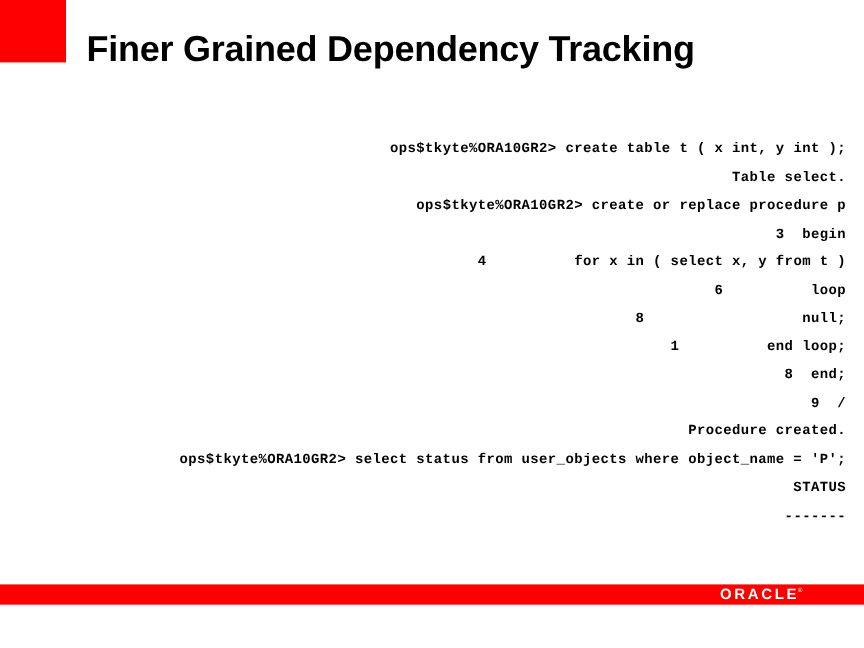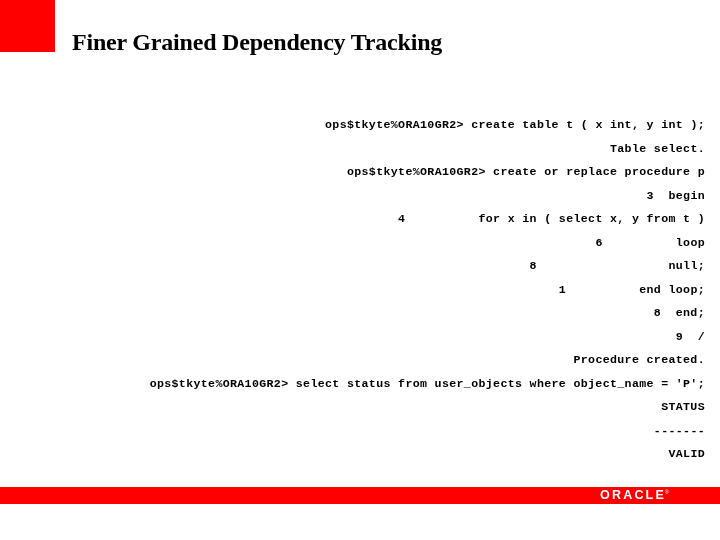--- a/index.html
+++ b/index.html
@@ -28,22 +28,22 @@
     top: 0;
     width: 55px;
     height: 52px;
     background: #ff0000;
   }
   .slide-title {
     position: absolute;
     left: 72px;
     top: 24px;
     width: 620px;
-    font-family: Liberation Serif, serif;
-    font-size: 24px;
+    font-family: Liberation Sans, sans-serif;
+    font-size: 30px;
     font-weight: bold;
     letter-spacing: -0.2px;
     color: #000000;
     white-space: nowrap;
     line-height: 36px;
   }
   
   .code-block {
     position: absolute;
     left: 15px;
@@ -122,21 +122,20 @@
     <div class="code-line">  4          for x in ( select x, y from t )</div>
     <div class="code-line">  6          loop</div>
     <div class="code-line">  8                  null;</div>
     <div class="code-line">  1          end loop;</div>
     <div class="code-line">  8  end;</div>
     <div class="code-line">  9  /</div>
     <div class="code-line">Procedure created.</div>
     <div class="code-line">ops$tkyte%ORA10GR2&gt; select status from user_objects where object_name = 'P';</div>
     <div class="code-line">STATUS</div>
     <div class="code-line">-------</div>
-    <div class="code-line">VALID</div>
   </div>
 
   <div class="footer-bar"></div>
 
   <div class="oracle-logo">
     <span class="oracle-logo-text">ORACLE</span>
     <span class="oracle-logo-tm">®</span>
   </div>
 
   <div class="footer-below"></div>

